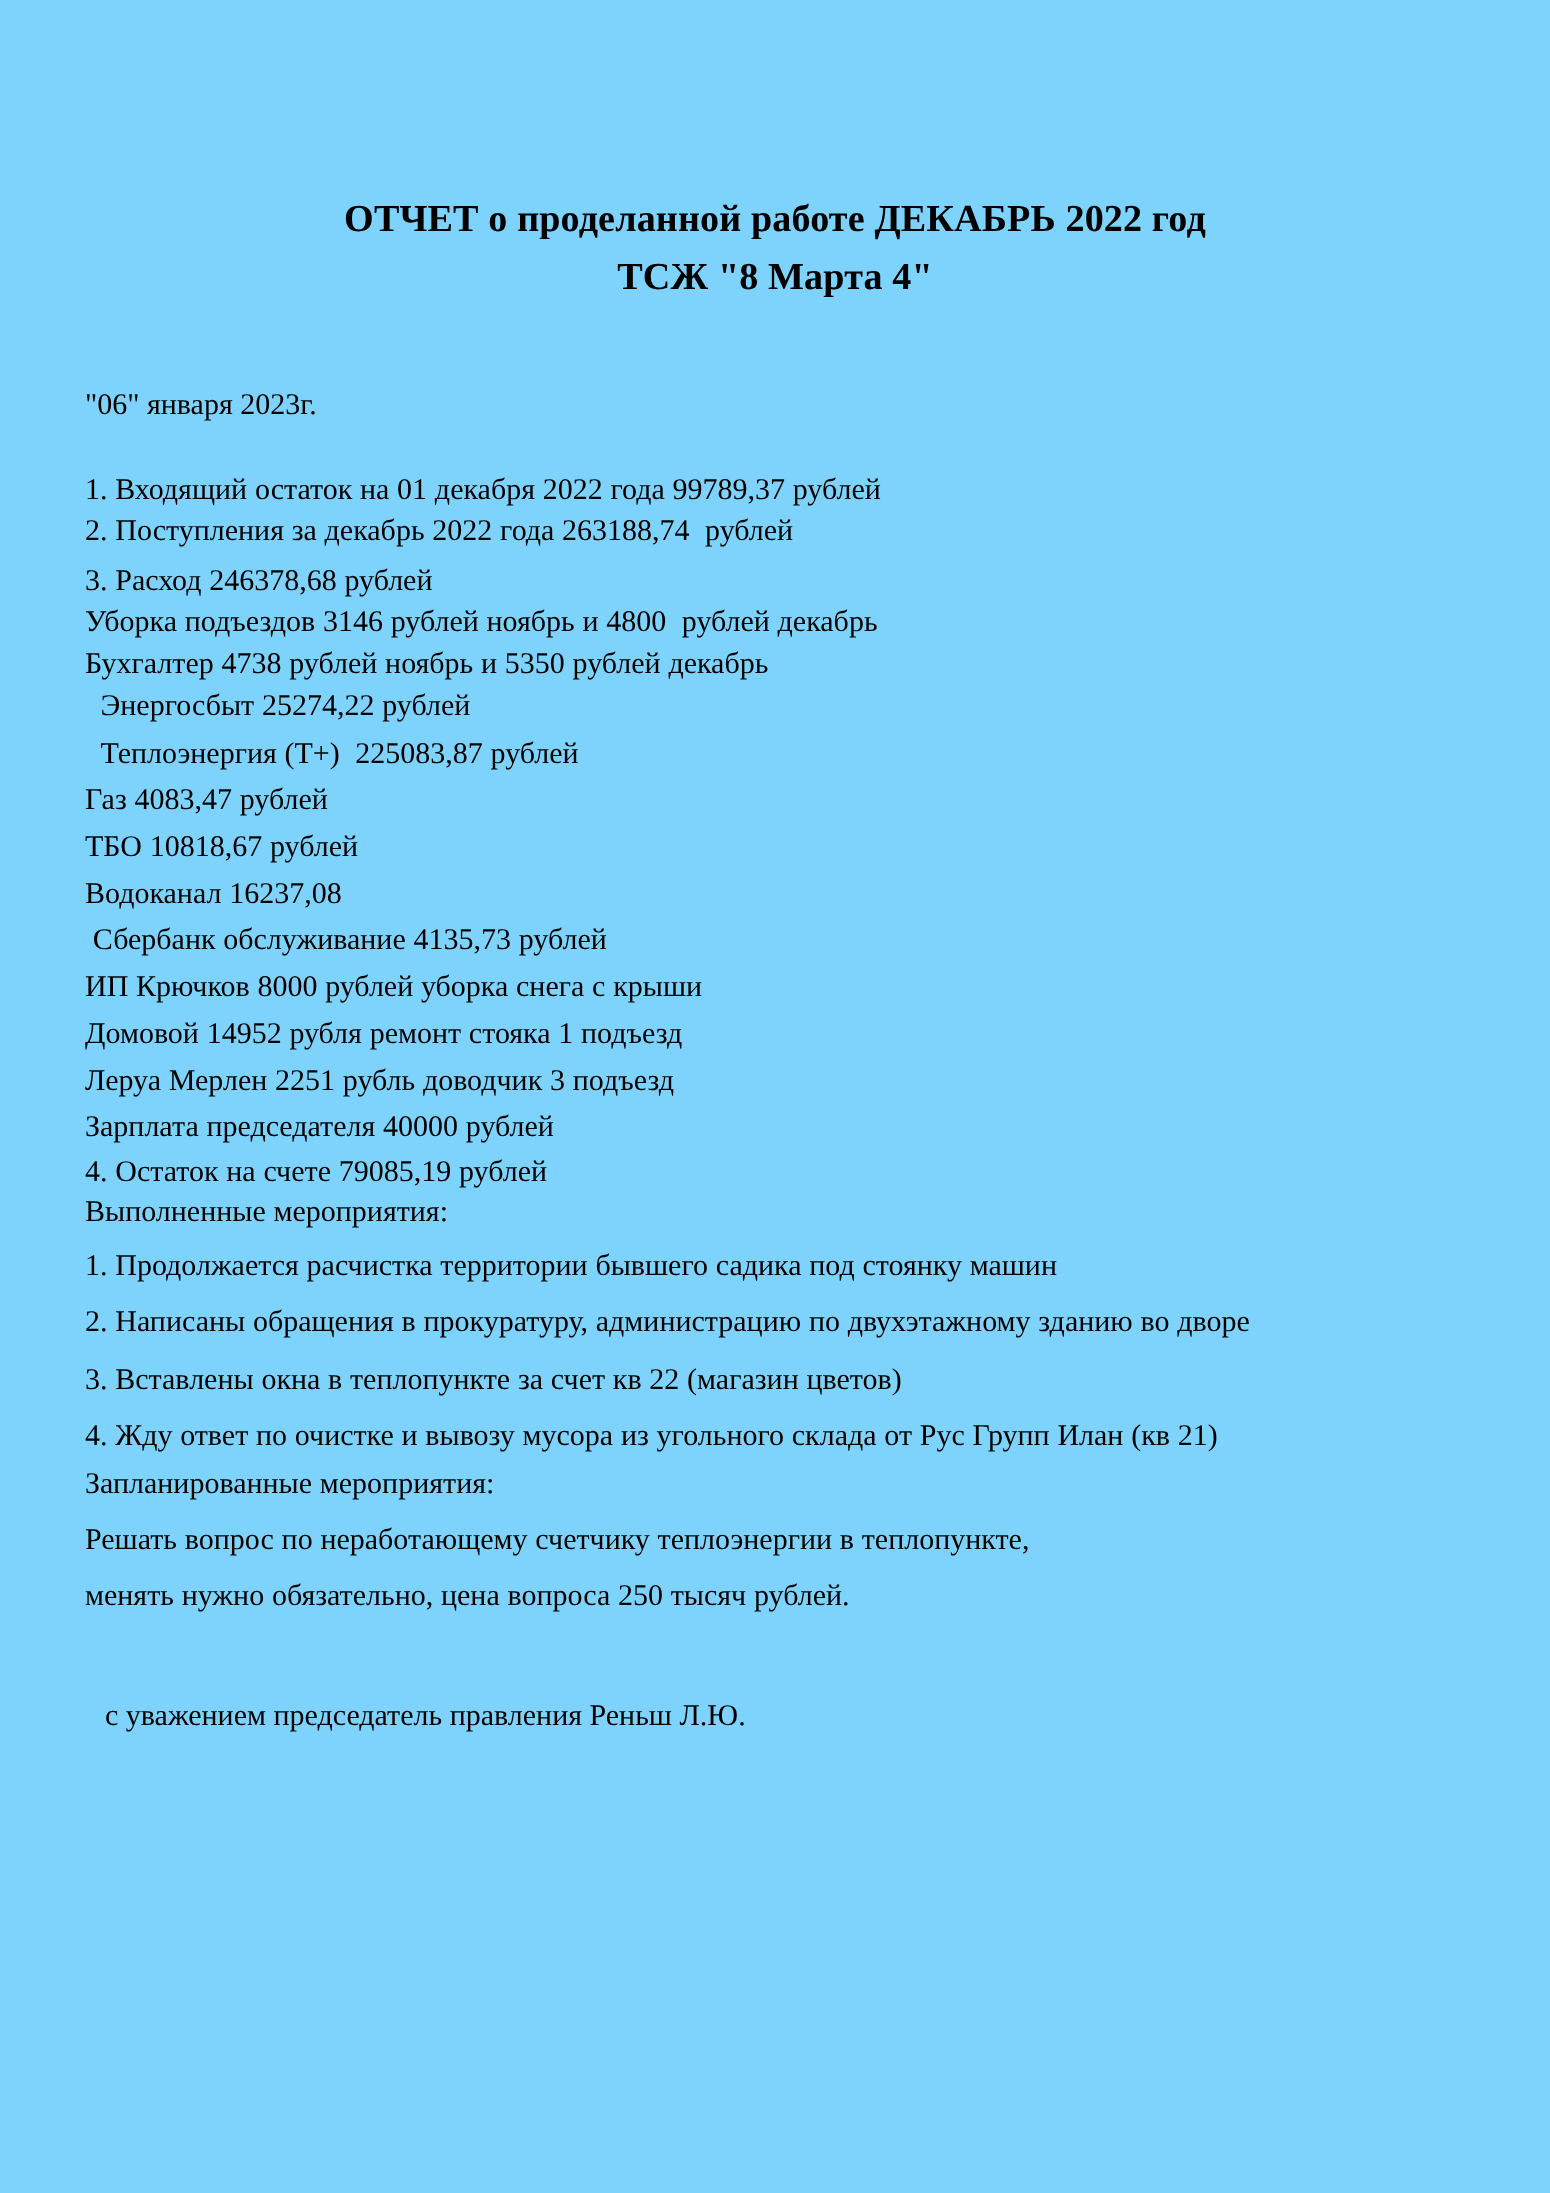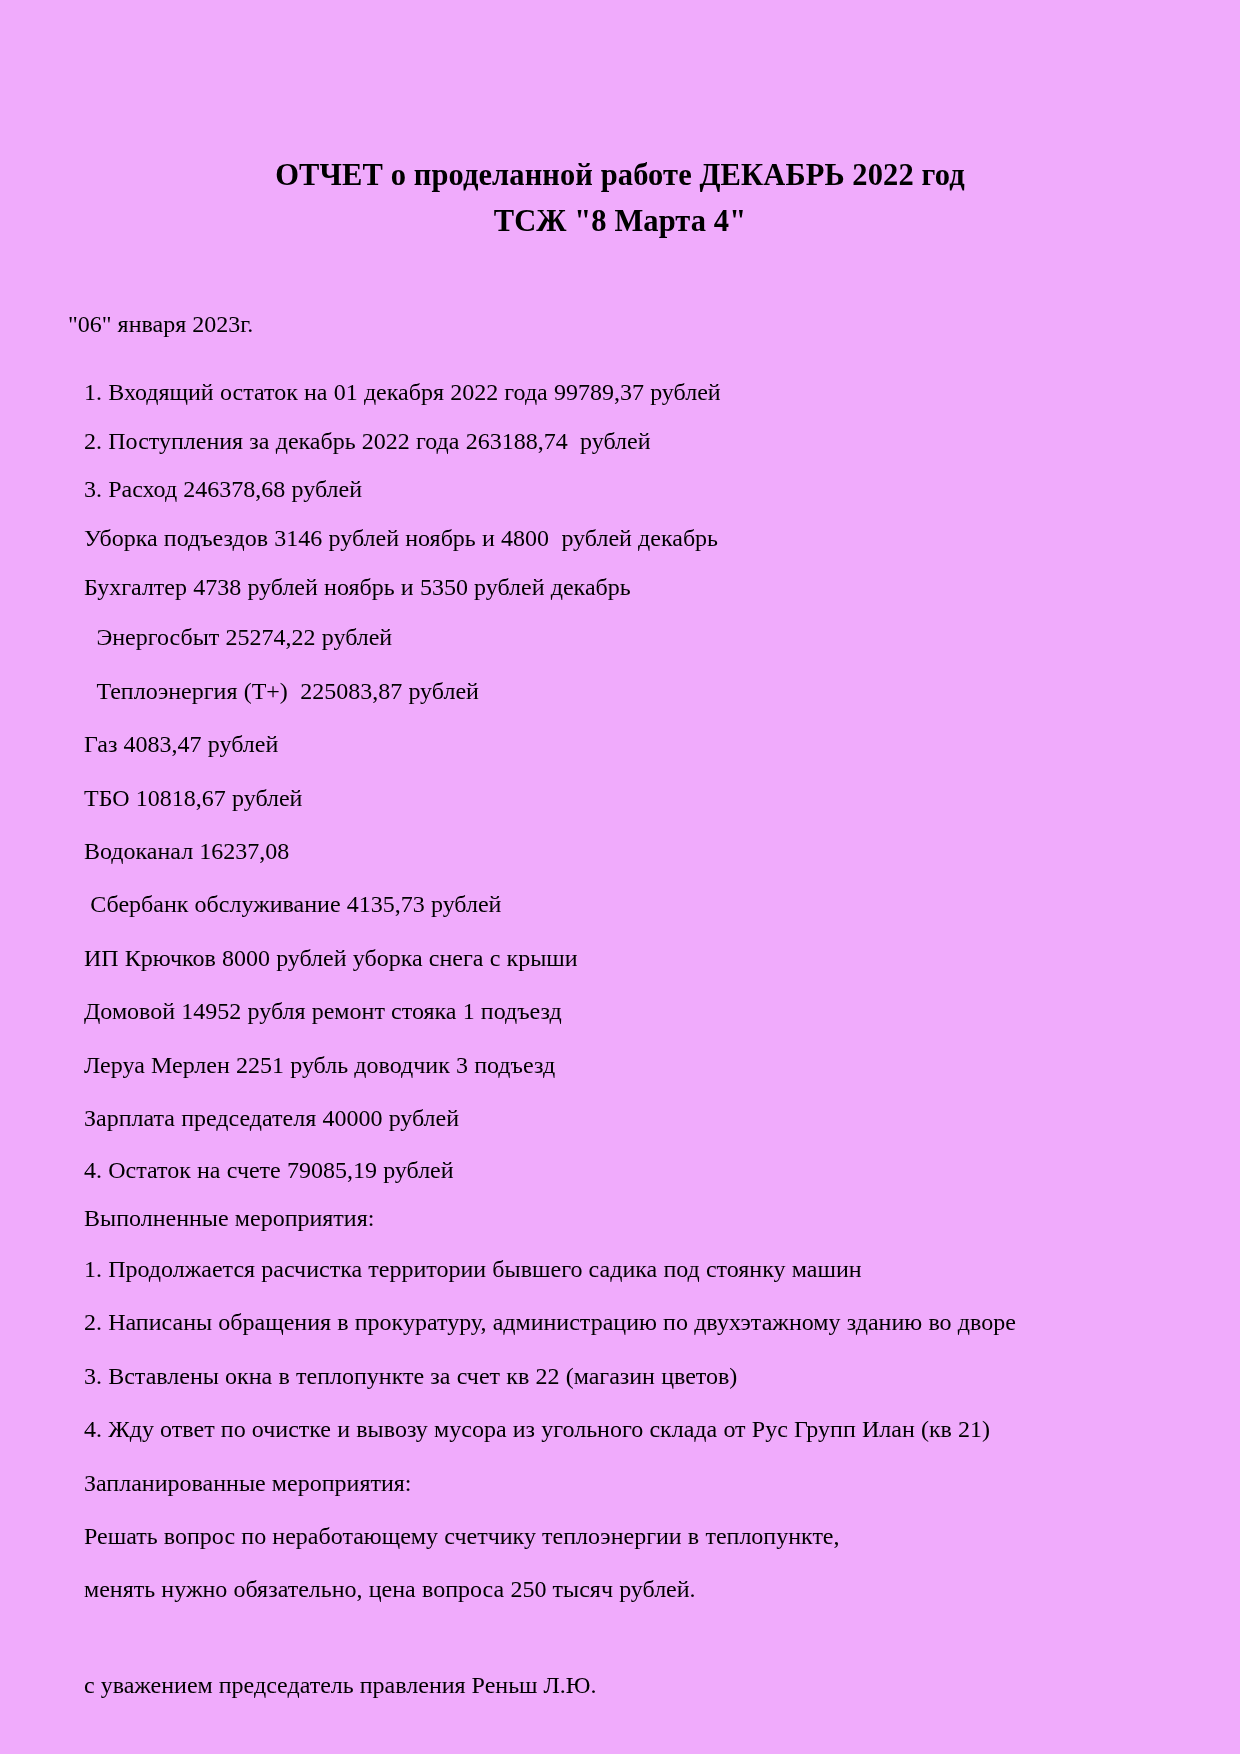--- a/index.html
+++ b/index.html
@@ -7,21 +7,21 @@
     margin: 0;
     padding: 0;
     background: #ffffff;
   }
 
   .page {
     position: relative;
     width: 1240px;
     height: 1754px;
     margin: 0 auto;
-    background: #f0abfc;
+    background: #7dd3fc;
     box-sizing: border-box;
     overflow: hidden;
     font-family: "Liberation Serif", "DejaVu Serif", serif;
     color: #000000;
     -webkit-font-smoothing: antialiased;
   }
 
   .content {
     position: absolute;
     left: 68px;
@@ -50,21 +50,21 @@
     line-height: 1.35;
     white-space: pre-wrap;
   }
 
   
   .body-block {
     margin-top: 36px;
   }
 
   p.line {
-    margin: 16px;
+    margin: 0;
     font-size: 24px;
     line-height: 1.56;
     white-space: pre-wrap;
     word-spacing: 0.2px;
   }
 
   p.line.tight {
     line-height: 1.36;
   }
 

